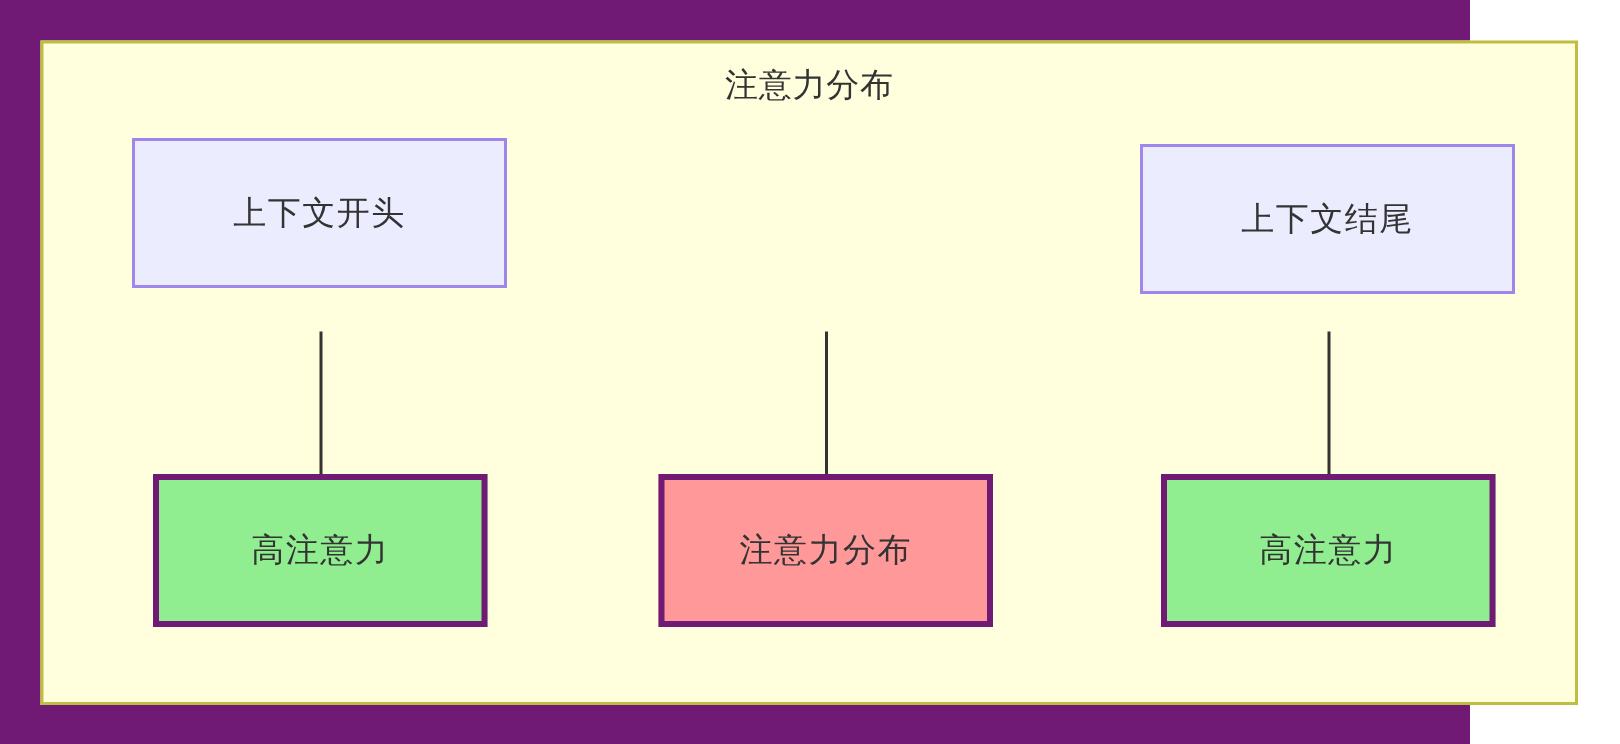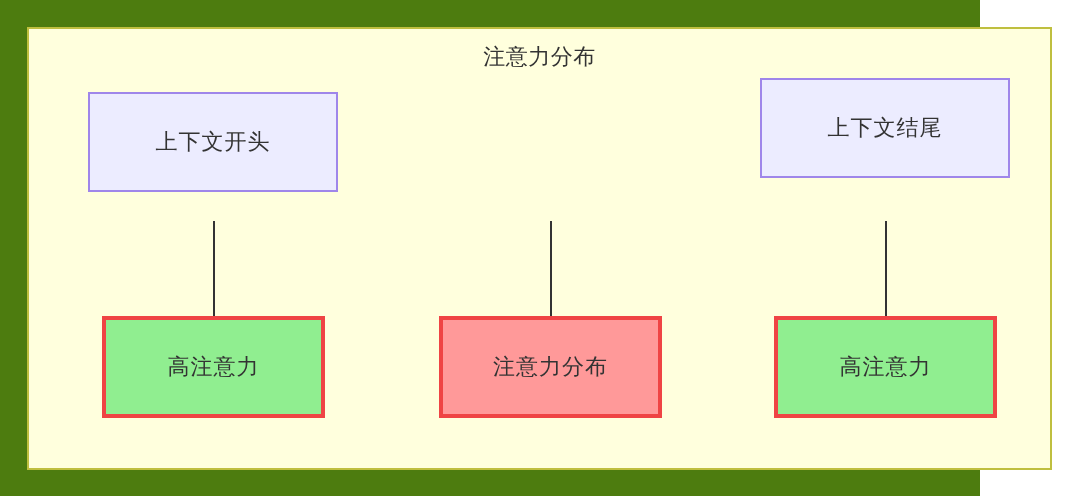--- a/index.html
+++ b/index.html
@@ -11,21 +11,21 @@
     width: 1080px;
     height: 496px;
     font-family: "Liberation Sans", "DejaVu Sans", sans-serif;
     overflow: hidden;
   }
 
   #canvas {
     position: relative;
     width: 980px;
     height: 496px;
-    background: #4d7c0f;
+    background: #701a75;
     text-decoration: underline;
   }
 
   
   .subgraph {
     position: absolute;
     left: 27px;
     top: 27px;
     width: 1025px;
     height: 443px;
@@ -61,21 +61,21 @@
   }
 
   .node.context {
     background: #ececff;
     border: 2px solid #9f86ea;
     width: 250px;
     height: 100px;
   }
 
   .node.attention {
-    border: 4px solid #ef4444;
+    border: 4px solid #701a75;
     width: 223px;
     height: 102px;
   }
 
   .node.attention.high {
     background: #90ee90;
   }
 
   .node.attention.low {
     background: #f99;
@@ -121,21 +121,21 @@
     </div>
 
 
     <div class="edge" style="left: 521px;"></div>
     <div class="arrowhead" style="left: 514px;"></div>
 
     <div class="node attention low" style="left: 410px; top: 287px;">
       <span>注意力分布</span>
     </div>
 
-    <div class="node context" style="left: 731px; top: 49px;">
+    <div class="node context" style="left: 731px; top: 67px;">
       <span>上下文结尾</span>
     </div>
 
     <div class="edge" style="left: 856px;"></div>
     <div class="arrowhead" style="left: 849px;"></div>
 
     <div class="node attention high" style="left: 745px; top: 287px;">
       <span>高注意力</span>
     </div>
 

